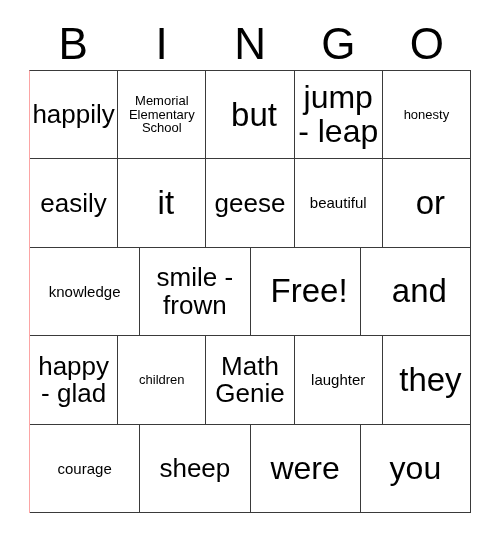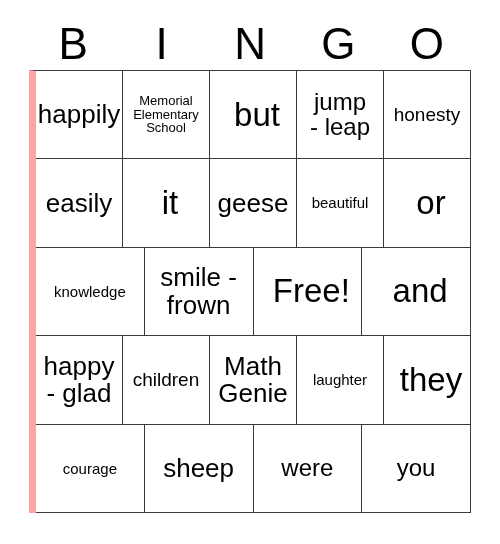--- a/index.html
+++ b/index.html
@@ -45,21 +45,21 @@
   }
 
   
   #grid {
     position: absolute;
     left: 29px;
     top: 70px;
     width: 442px;
     height: 443px;
     border-top: 1px solid #3a3a3a;
-    border-left: 7px solid #fca5a5;
+    border-left: 1px solid #fca5a5;
     box-sizing: border-box;
     display: flex;
     flex-direction: column;
   }
   .grid-row {
     display: flex;
     flex: 1 1 0;
     min-height: 0;
   }
   .cell {
@@ -78,23 +78,23 @@
   .cell-text {
     display: block;
     width: 100%;
     text-align: center;
     line-height: 1.04;
     white-space: pre-line;
   }
 
   
   .t-xl  { font-size: 33px; padding-left: 8px; }
-  .t-lg  { font-size: 24px; }
+  .t-lg  { font-size: 32px; }
   .t-md  { font-size: 26px; }
-  .t-sm  { font-size: 19px; }
+  .t-sm  { font-size: 13px; }
   .t-xs  { font-size: 15px; }
   .t-xxs { font-size: 13px; }
 </style>
 </head>
 <body>
 
 <div id="card">
 
   <div id="header-row">
     <div class="header-letter">B</div>

